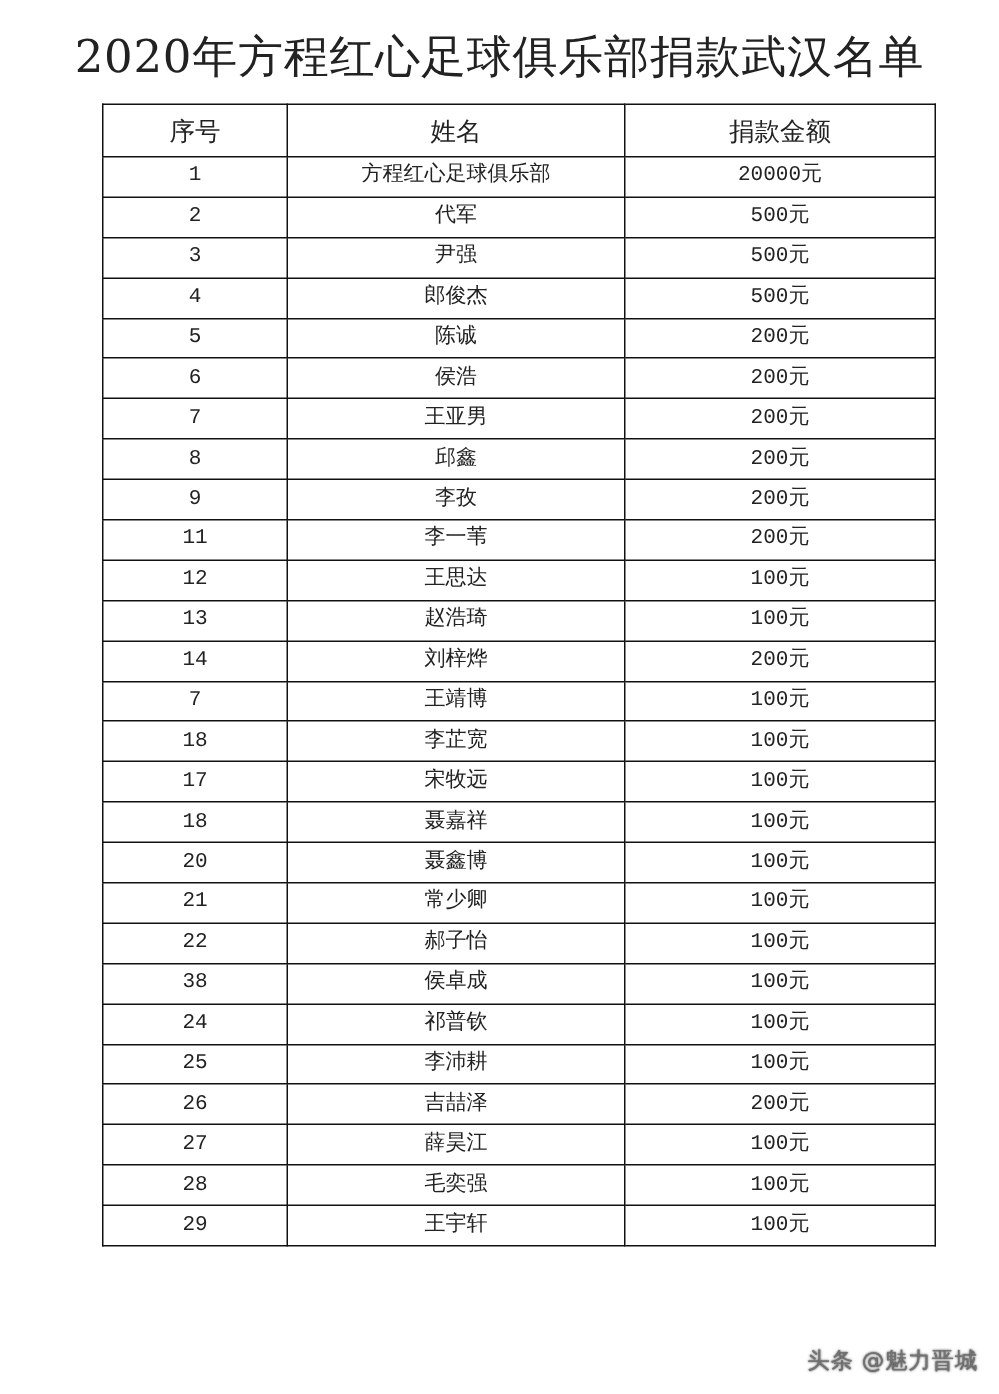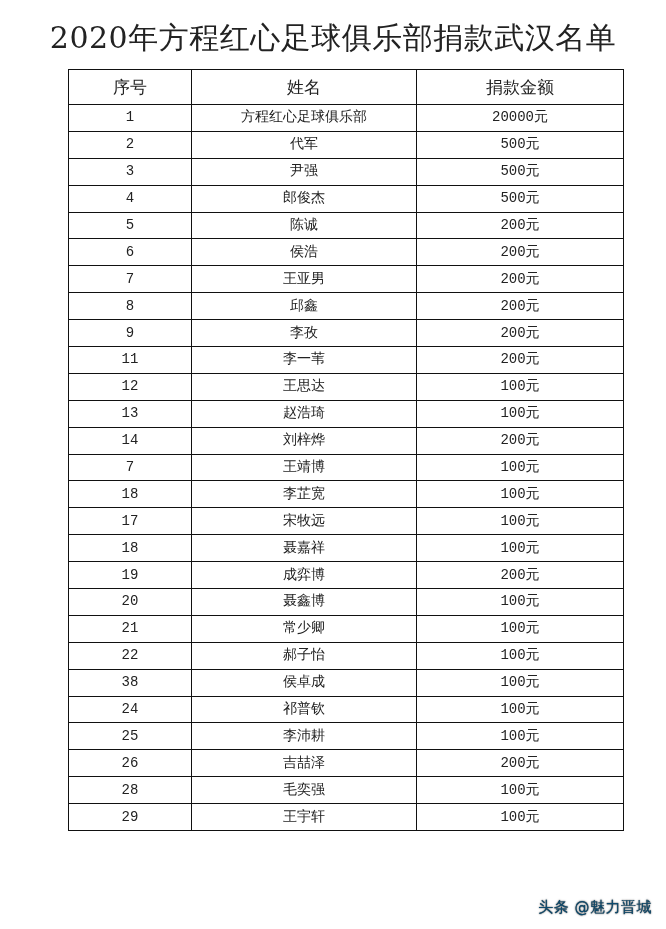--- a/index.html
+++ b/index.html
@@ -54,21 +54,21 @@
     table.donation-table td {
       height: 25.9px;
       font-size: 14px;
       line-height: 25px;
     }
     .watermark {
       position: absolute;
       right: 14px;
       bottom: 12px;
       font-size: 15px;
-      color: #0c4a6e;
+      color: #737373;
       font-family: "DejaVu Sans", "Liberation Sans", sans-serif;
       text-shadow: 0 0 2px rgba(0,0,0,0.55), 0 0 1px rgba(0,0,0,0.7);
       letter-spacing: 0.5px;
     }
   </style>
 </head>
 <body>
 
 <div class="page-title">2020年方程红心足球俱乐部捐款武汉名单</div>
 
@@ -165,25 +165,20 @@
         <td>17</td>
         <td>宋牧远</td>
         <td>100元</td>
       </tr>
       <tr>
         <td>18</td>
         <td>聂嘉祥</td>
         <td>100元</td>
       </tr>
       <tr>
-        <td>19</td>
-        <td>成弈博</td>
-        <td>200元</td>
-      </tr>
-      <tr>
         <td>20</td>
         <td>聂鑫博</td>
         <td>100元</td>
       </tr>
       <tr>
         <td>21</td>
         <td>常少卿</td>
         <td>100元</td>
       </tr>
       <tr>
@@ -205,20 +200,25 @@
         <td>25</td>
         <td>李沛耕</td>
         <td>100元</td>
       </tr>
       <tr>
         <td>26</td>
         <td>吉喆泽</td>
         <td>200元</td>
       </tr>
       <tr>
+        <td>27</td>
+        <td>薛昊江</td>
+        <td>100元</td>
+      </tr>
+      <tr>
         <td>28</td>
         <td>毛奕强</td>
         <td>100元</td>
       </tr>
       <tr>
         <td>29</td>
         <td>王宇轩</td>
         <td>100元</td>
       </tr>
     </tbody>

